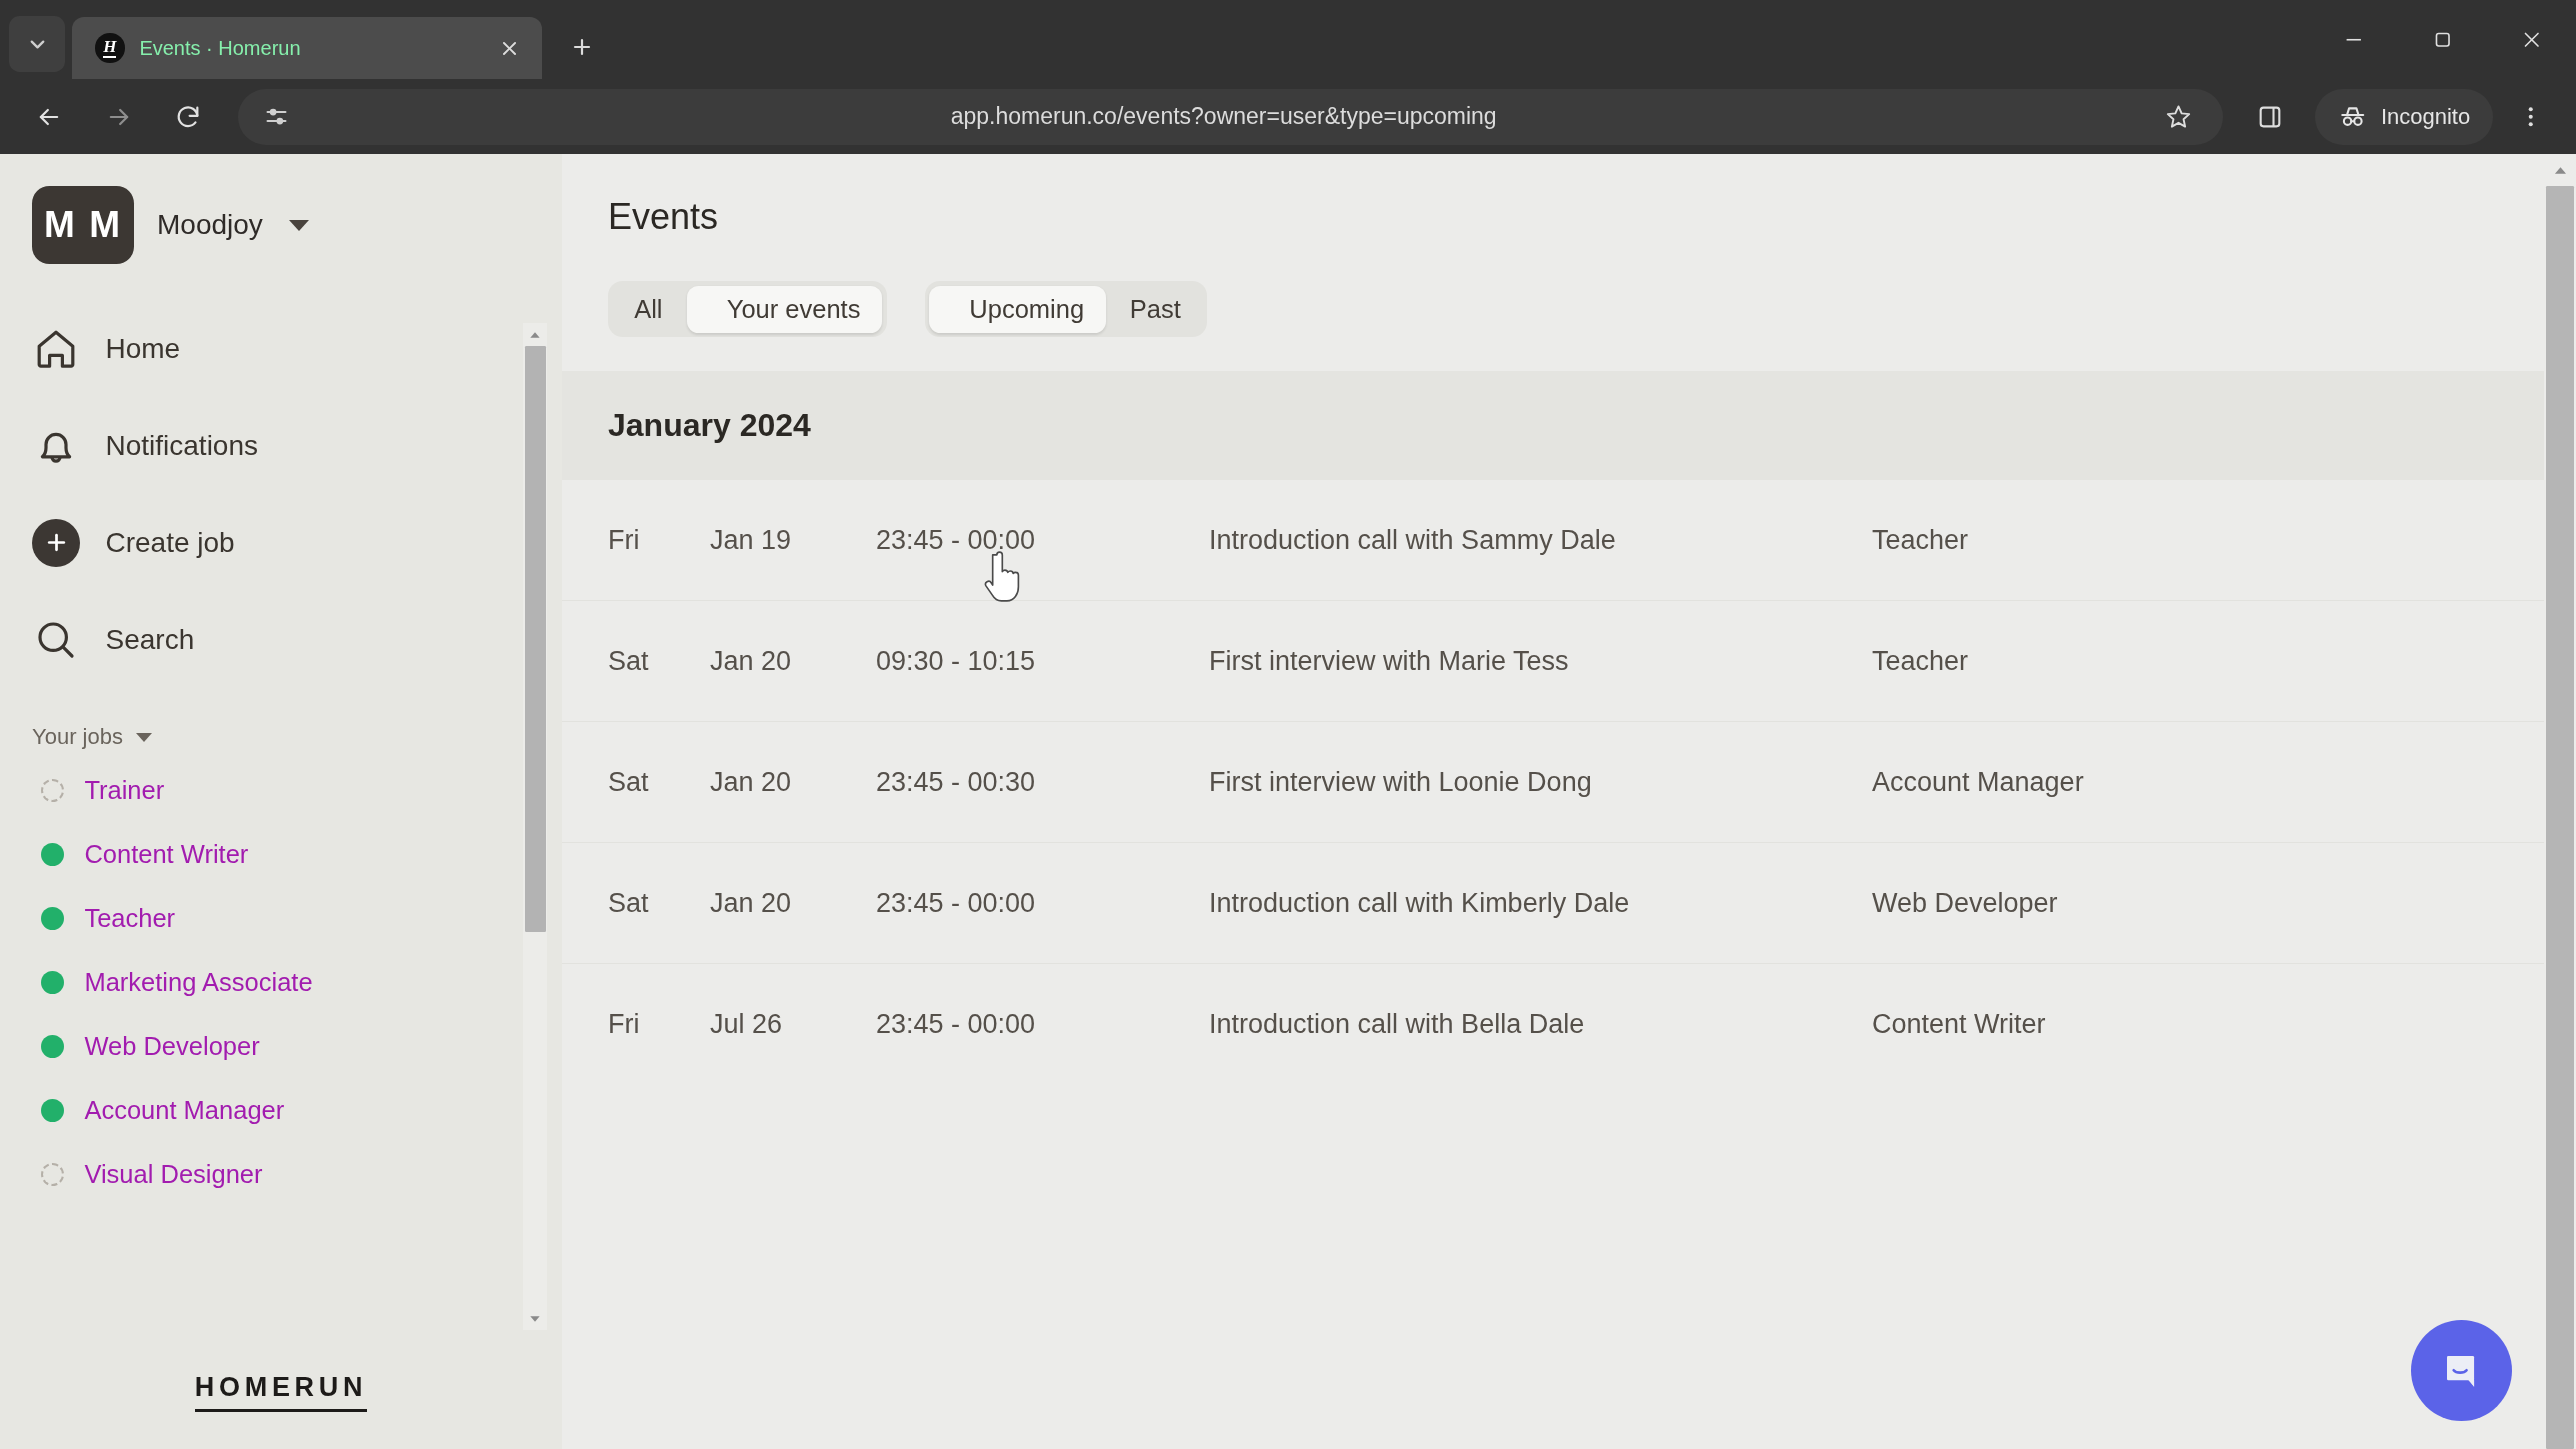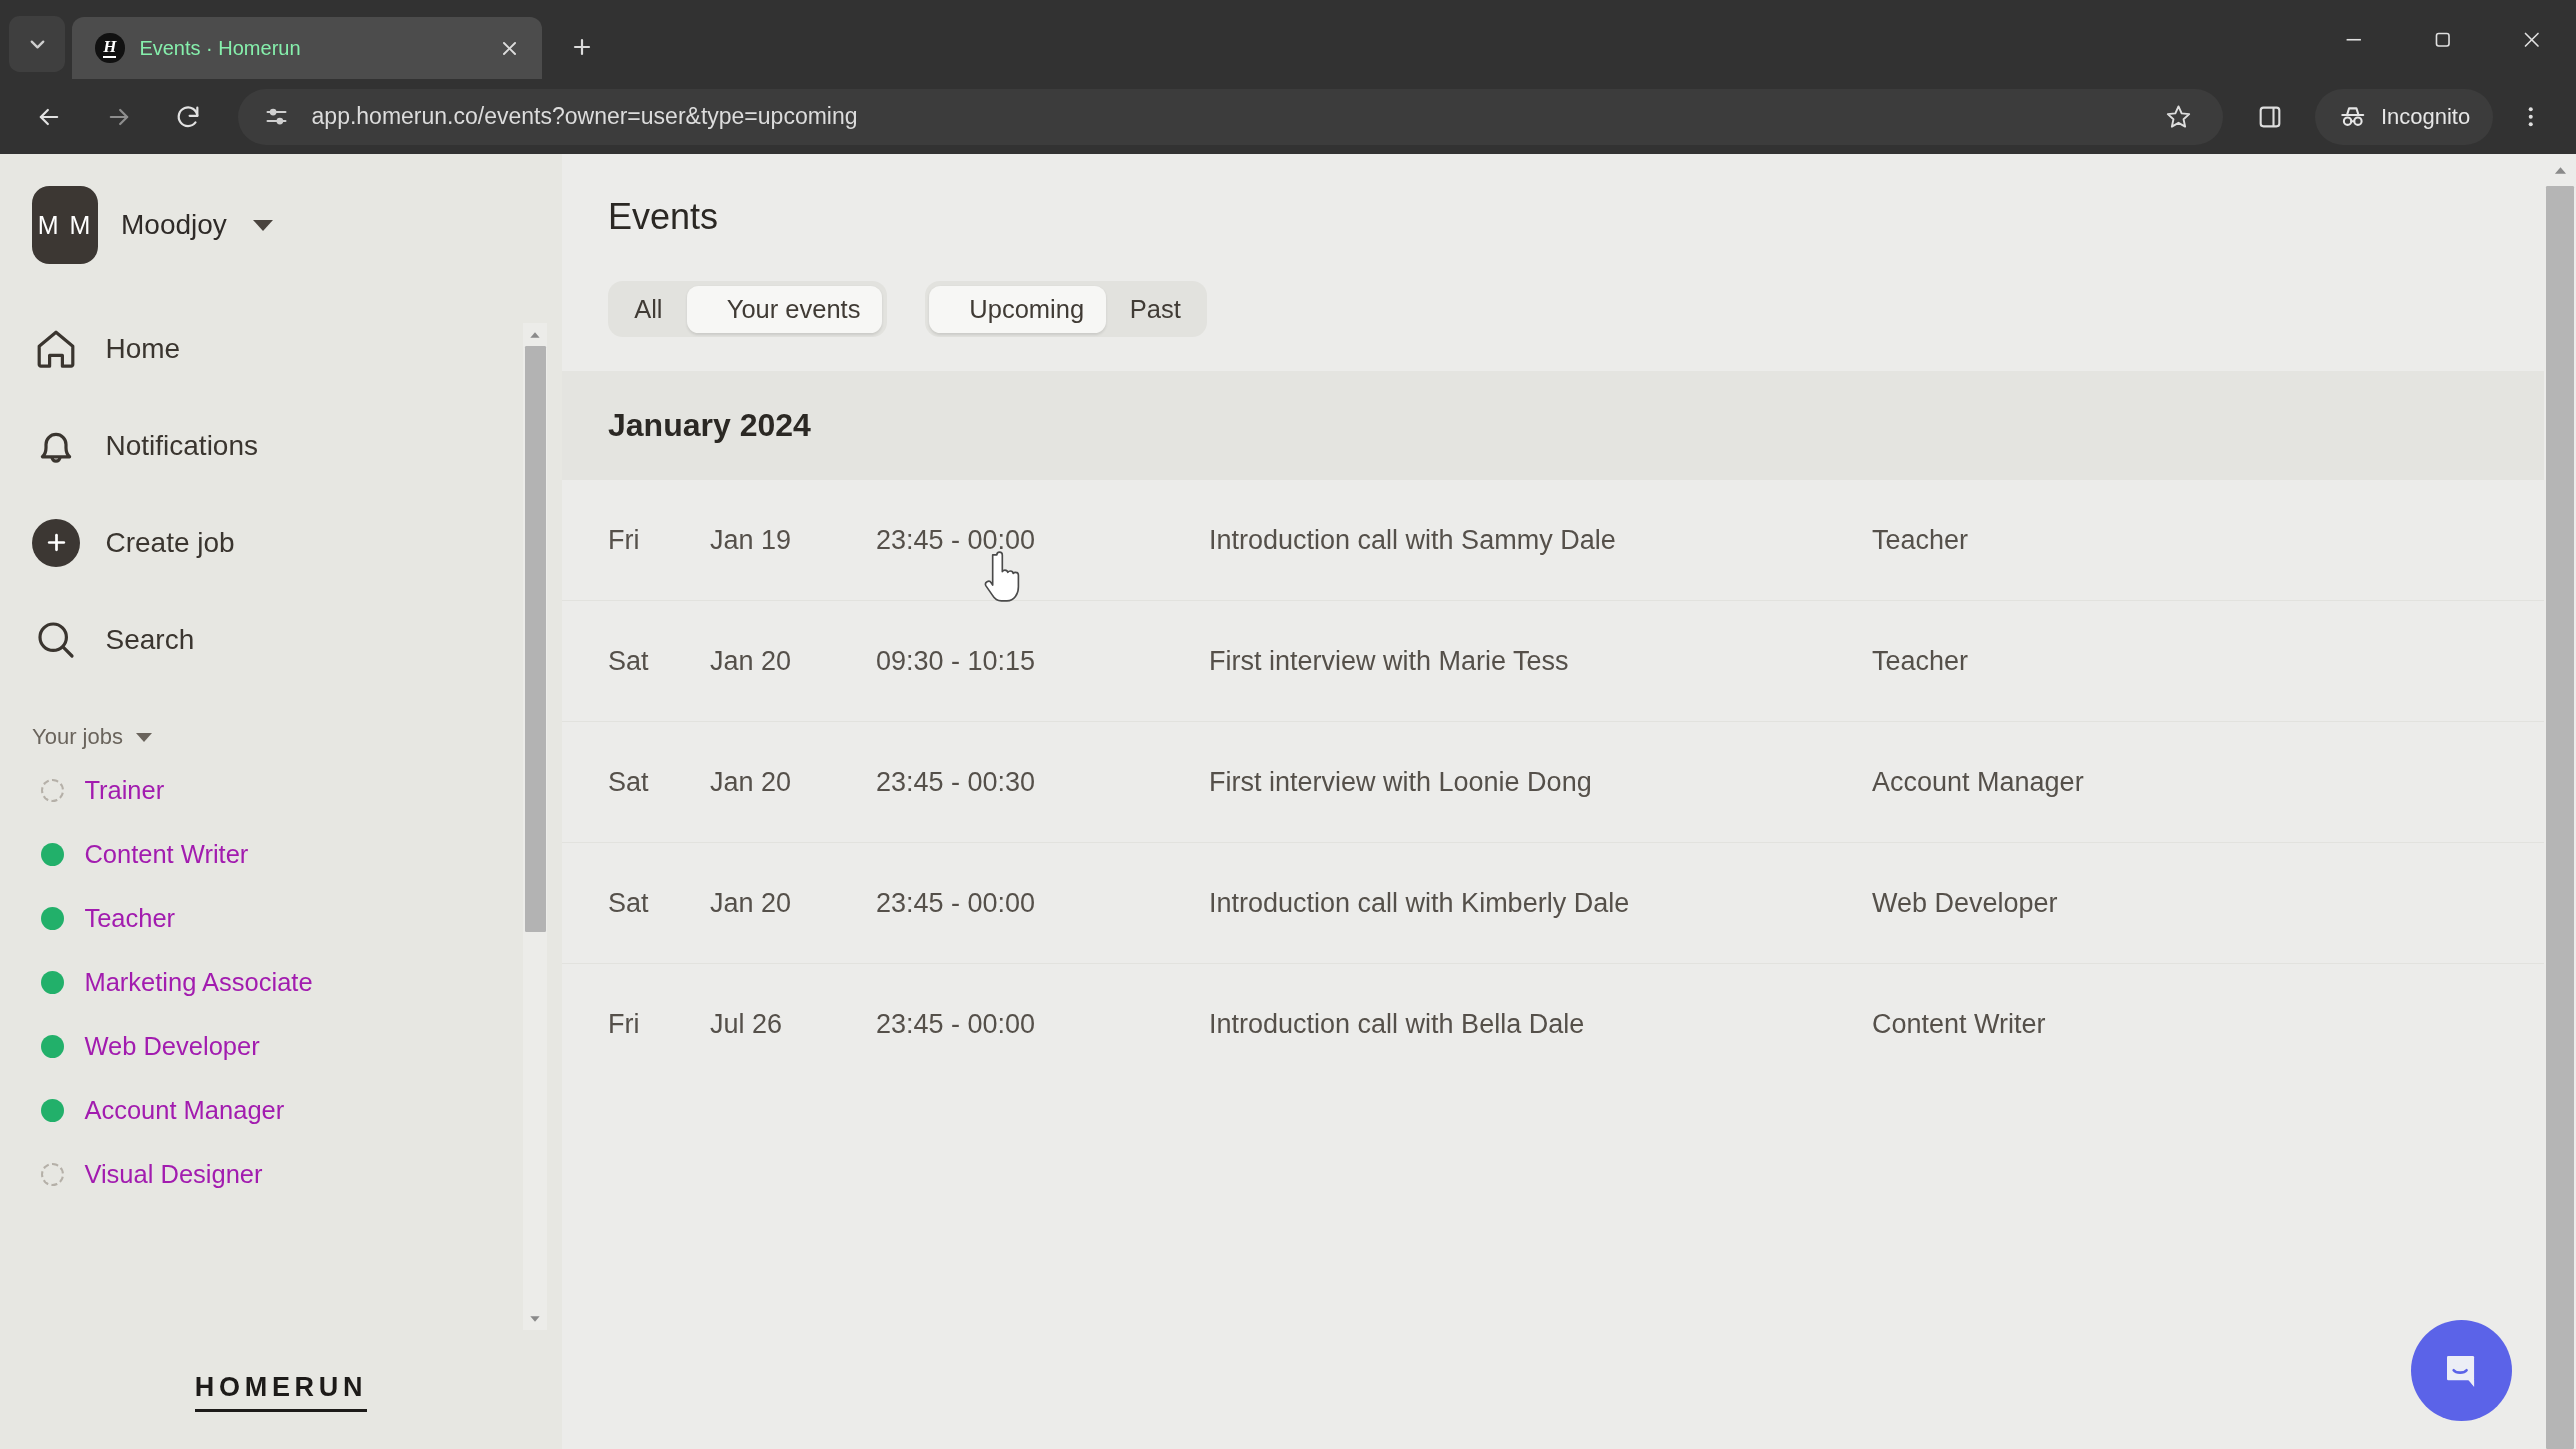--- a/index.html
+++ b/index.html
@@ -44,21 +44,21 @@
   .newtab svg { width: 24px; height: 24px; }
   .wincontrols { position: absolute; right: 0; top: 0; height: 79px; display: flex; align-items: center; }
   .wc { width: 89px; height: 79px; display: flex; align-items: center; justify-content: center; }
   .wc svg { width: 21.5px; height: 21.5px; }
 
   .toolbar { height: 75px; background: #323232; display: flex; align-items: center; padding: 0 17.4px; gap: 5.4px; }
   .navbtn { width: 64px; height: 64px; border-radius: 50%; display: flex; align-items: center; justify-content: center; flex: none; }
   .navbtn svg { width: 28px; height: 28px; }
   .omnibox {
     flex: 1; height: 56px; background: #3c3c3c; border-radius: 28px;
-    display: flex; align-items: center; padding: 0 13.4px 0 23px; gap: 19px; margin: 0 12px;
+    display: flex; align-items: center; padding: 0 13.4px 0 23px; gap: 19px; margin: 0 12px; text-align: center;
   }
   .siteinfo { width: 32px; height: 32px; display: flex; align-items: center; justify-content: center; flex: none; }
   .siteinfo svg { width: 27px; height: 27px; }
   .urltext { flex: 1; color: #dcdcdc; font-size: 23px; white-space: nowrap; overflow: hidden; }
   .starbtn { width: 48px; height: 48px; display: flex; align-items: center; justify-content: center; flex: none; margin-right: 6.7px; }
   .starbtn svg { width: 27px; height: 27px; }
   .panelbtn { width: 60px; height: 60px; display: flex; align-items: center; justify-content: center; flex: none; }
   .incognito {
     height: 56px; background: #3c3c3c; border-radius: 28px; display: flex; align-items: center;
     gap: 13.4px; padding: 0 23px; margin-left: 9.4px; flex: none;
@@ -69,22 +69,22 @@
 
   
   .viewport { flex: 1; display: flex; background: #ebebe8; position: relative; overflow: hidden; }
 
   
   .sidebar { width: 562px; background: #e7e7e2; display: flex; flex-direction: column; position: relative; flex: none; }
   .org {
     display: flex; align-items: center; gap: 23px; padding: 32px 0 27px 32px; flex: none;
   }
   .org-avatar {
-    width: 66px; height: 78px; border-radius: 17.4px; background: #3c3733;
-    color: #fff; font-size: 25px; font-weight: 400; letter-spacing: 2px;
+    width: 102px; height: 78px; border-radius: 17.4px; background: #3c3733;
+    color: #fff; font-size: 37px; font-weight: 700; letter-spacing: 2px;
     display: flex; align-items: center; justify-content: center; flex: none;
   }
   .org-name { font-size: 28px; color: #2f2b28; }
   .org-caret { width: 0; height: 0; border-left: 10.7px solid transparent; border-right: 10.7px solid transparent; border-top: 11.4px solid #4a443e; margin-left: 2.7px; }
 
   .sb-scroll { flex: 1; padding-left: 32px; overflow: hidden; position: relative; }
   .navlist { padding-top: 9.4px; }
   .navitem { display: flex; align-items: center; gap: 25.5px; height: 97px; }
   .navicon { width: 48px; height: 48px; display: flex; align-items: center; justify-content: center; flex: none; }
   .navicon svg { width: 48px; height: 48px; }

